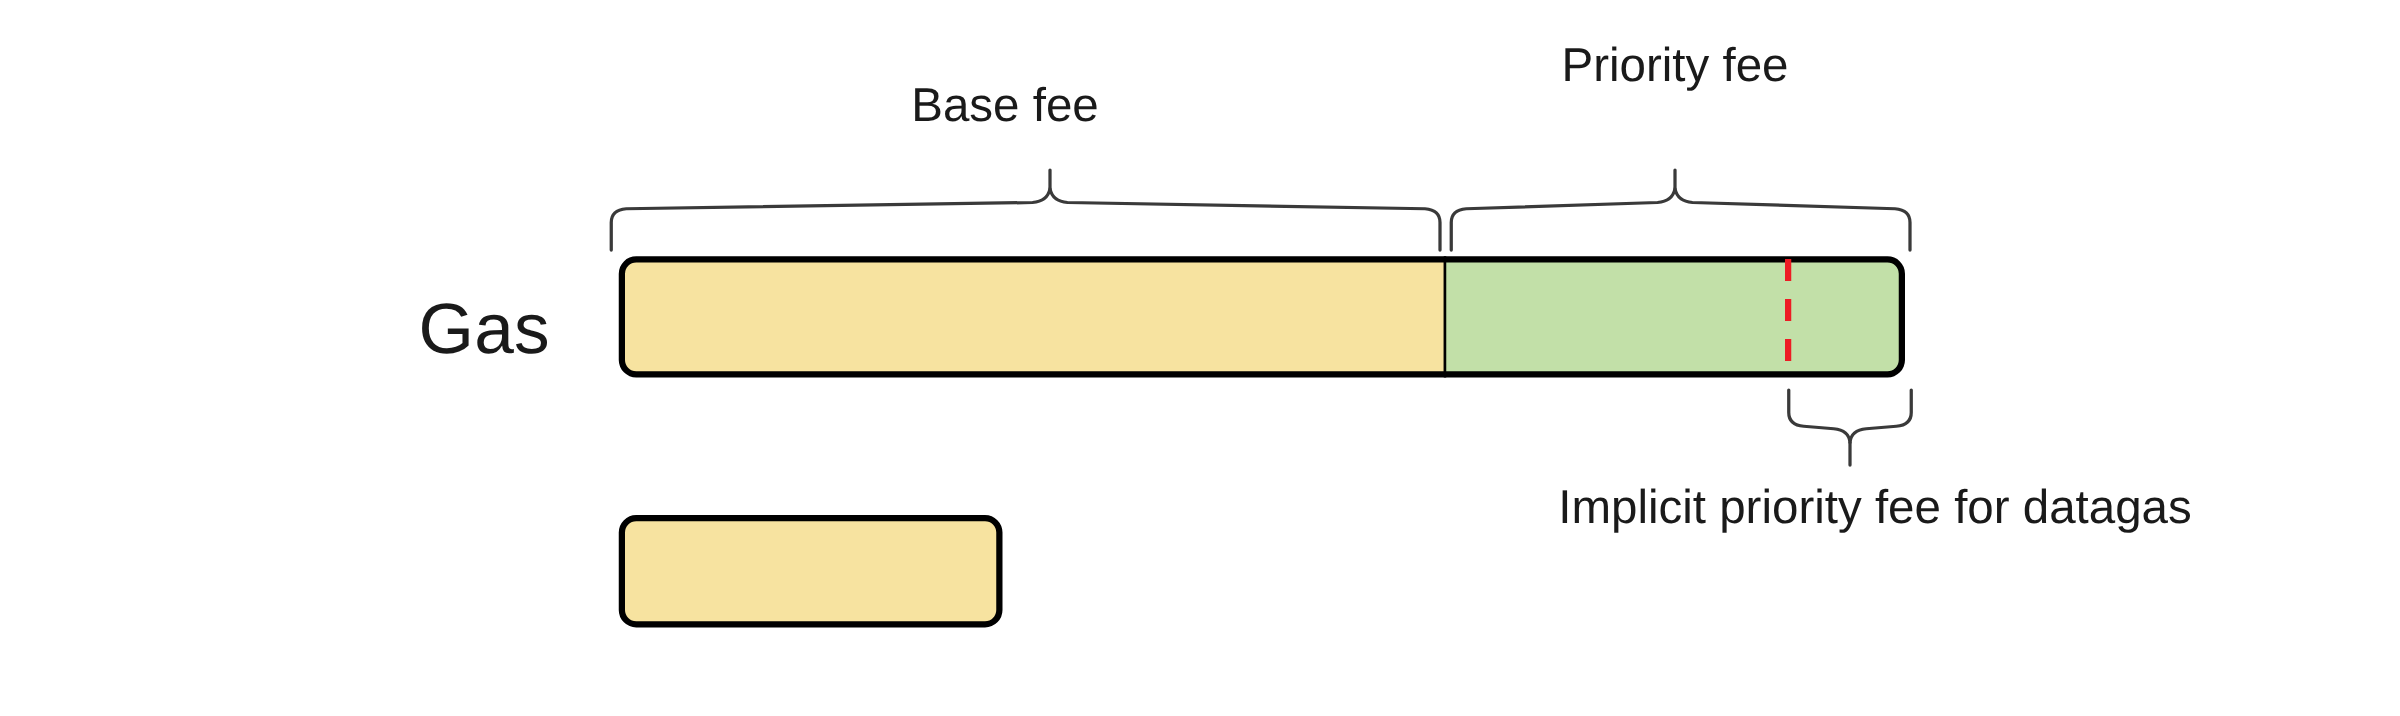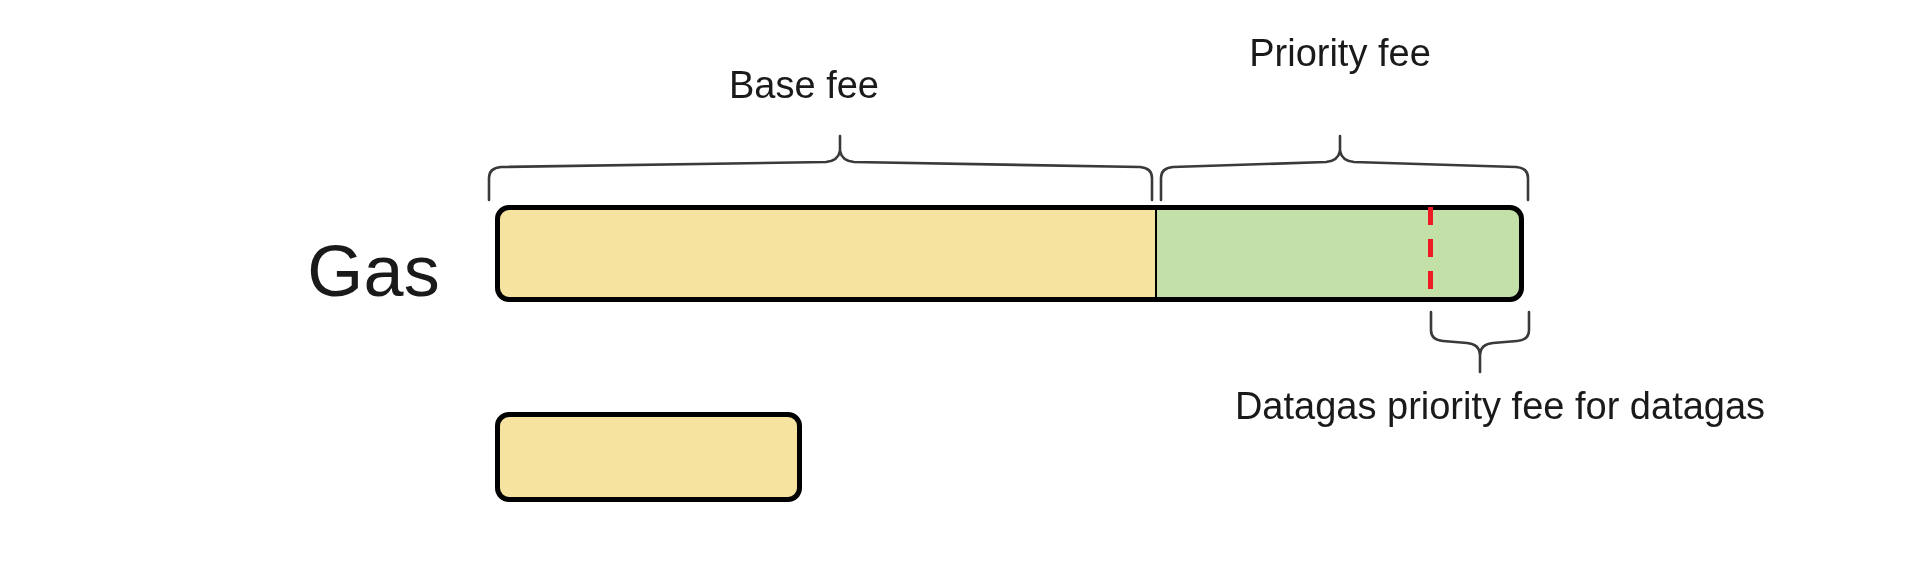--- a/index.html
+++ b/index.html
@@ -19,21 +19,21 @@
   }
   .svg-layer {
     position: absolute;
     left: 0;
     top: 0;
     width: 1920px;
     height: 573px;
   }
   .row-label {
     position: absolute;
-    font-size: 72px;
+    font-size: 57px;
     color: #1a1a1a;
     letter-spacing: 0.2px;
     white-space: nowrap;
     text-align: left;
     font-weight: 400;
   }
   #gas-label {
     right: 1480px;
     top: 230px;
   }
@@ -167,15 +167,15 @@
   <div class="bar" id="bar-priority-fee"></div>
 
   <div id="red-dashed-divider"></div>
 
   <div class="bar" id="bar-datagas"></div>
 
   <div class="brace-label" id="base-fee-label">Base fee</div>
 
   <div class="brace-label" id="priority-fee-label">Priority fee</div>
 
-  <div id="implicit-caption">Datagas priority fee for datagas</div>
+  <div id="implicit-caption">Implicit priority fee for datagas</div>
 
 </div>
 
 </body></html>

